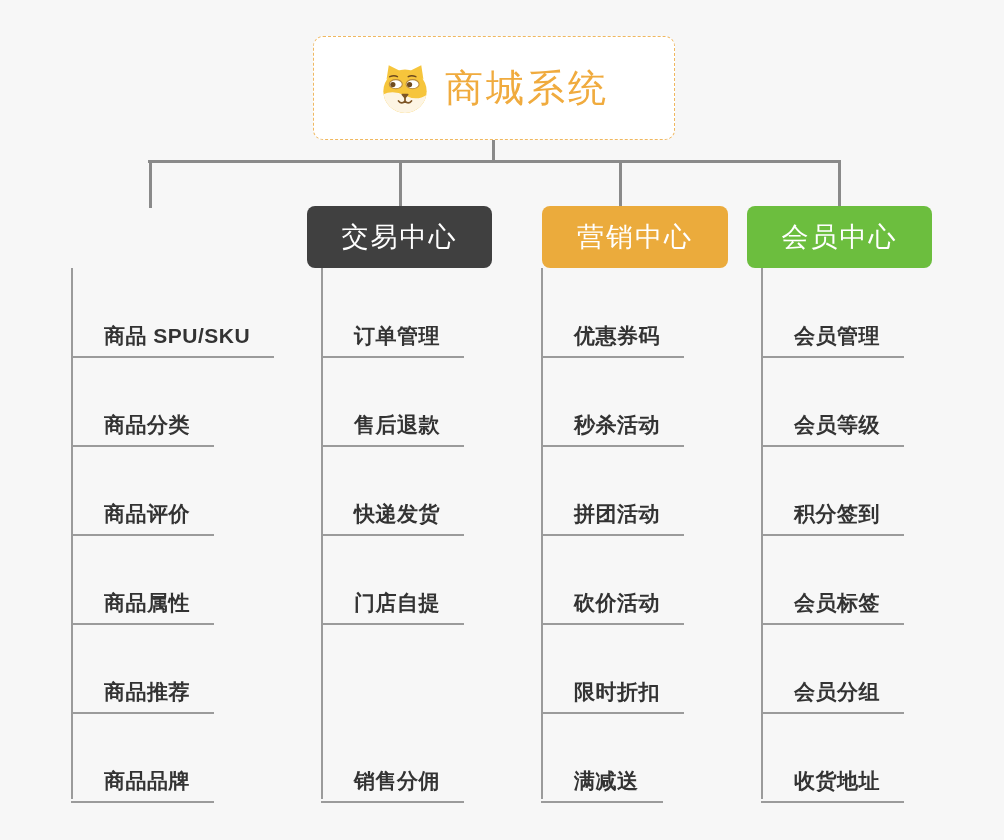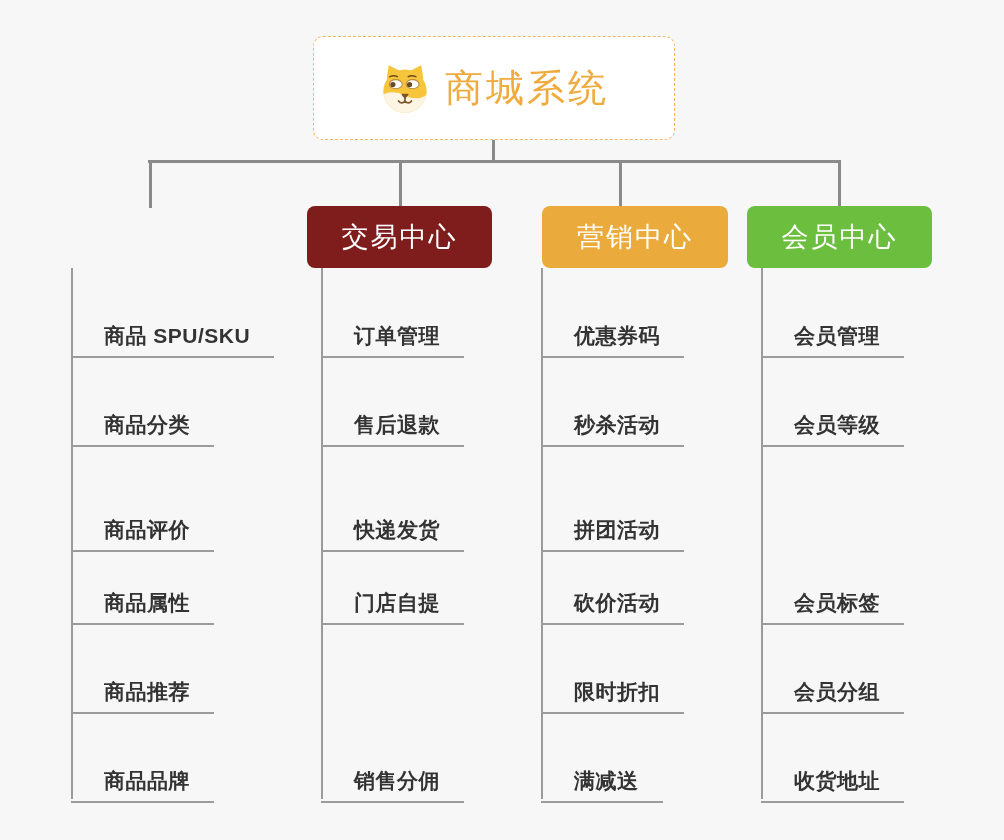--- a/index.html
+++ b/index.html
@@ -59,21 +59,21 @@
     padding:0 24px 6px 33px;
     border-bottom:2px solid #9b9b9b;
     font-weight:bold;
   }
   .leaf.c0{left:71px;}
   .leaf.c1{left:321px;}
   .leaf.c2{left:541px;}
   .leaf.c3{left:761px;}
   .leaf.r0{top:322px;}
   .leaf.r1{top:411px;}
-  .leaf.r2{top:516px;}
+  .leaf.r2{top:500px;}
   .leaf.r3{top:589px;}
   .leaf.r4{top:678px;}
   .leaf.r5{top:767px;}
 </style>
 </head>
 <body>
 
 <div class="canvas">
 
   <div class="line root-stub"></div>
@@ -101,21 +101,21 @@
         <circle cx="28.2" cy="20.8" r="2.4" fill="#6e4a1f"></circle>
         <path d="M10,13.5 Q14,12 17,13.5" stroke="#6e4a1f" stroke-width="1.4" fill="none" stroke-linecap="round"></path>
         <path d="M27,13.5 Q30,12 34,13.5" stroke="#6e4a1f" stroke-width="1.4" fill="none" stroke-linecap="round"></path>
         <path d="M21.5,30 h5 l-2.5,3 z" fill="#7d5526" stroke="#7d5526" stroke-linejoin="round" stroke-width="1.5"></path>
         <path d="M24,32.5 L24,36 M18,36 Q21,39.5 24,36 Q27,39.5 30,36" stroke="#7d5526" stroke-width="1.6" fill="none" stroke-linecap="round"></path>
       </svg>
     </span>
     <span class="root-title">商城系统</span>
   </div>
 
-  <div class="branch b1" style="background-color: #7f1d1d;">
+  <div class="branch b1" style="background-color: #404040;">
     <span>交易中心</span>
   </div>
   <div class="branch b2" style="background-color: rgb(235, 171, 60);">
     <span>营销中心</span>
   </div>
   <div class="branch b3" style="background-color: rgb(108, 190, 62);">
     <span>会员中心</span>
   </div>
 
   <div class="vline v0"></div>
@@ -138,17 +138,18 @@
 
   <div class="leaf c2 r0">优惠券码</div>
   <div class="leaf c2 r1">秒杀活动</div>
   <div class="leaf c2 r2">拼团活动</div>
   <div class="leaf c2 r3">砍价活动</div>
   <div class="leaf c2 r4">限时折扣</div>
   <div class="leaf c2 r5">满减送</div>
 
   <div class="leaf c3 r0">会员管理</div>
   <div class="leaf c3 r1">会员等级</div>
+  <div class="leaf c3 r2">积分签到</div>
   <div class="leaf c3 r3">会员标签</div>
   <div class="leaf c3 r4">会员分组</div>
   <div class="leaf c3 r5">收货地址</div>
 
 </div>
 
 </body></html>

